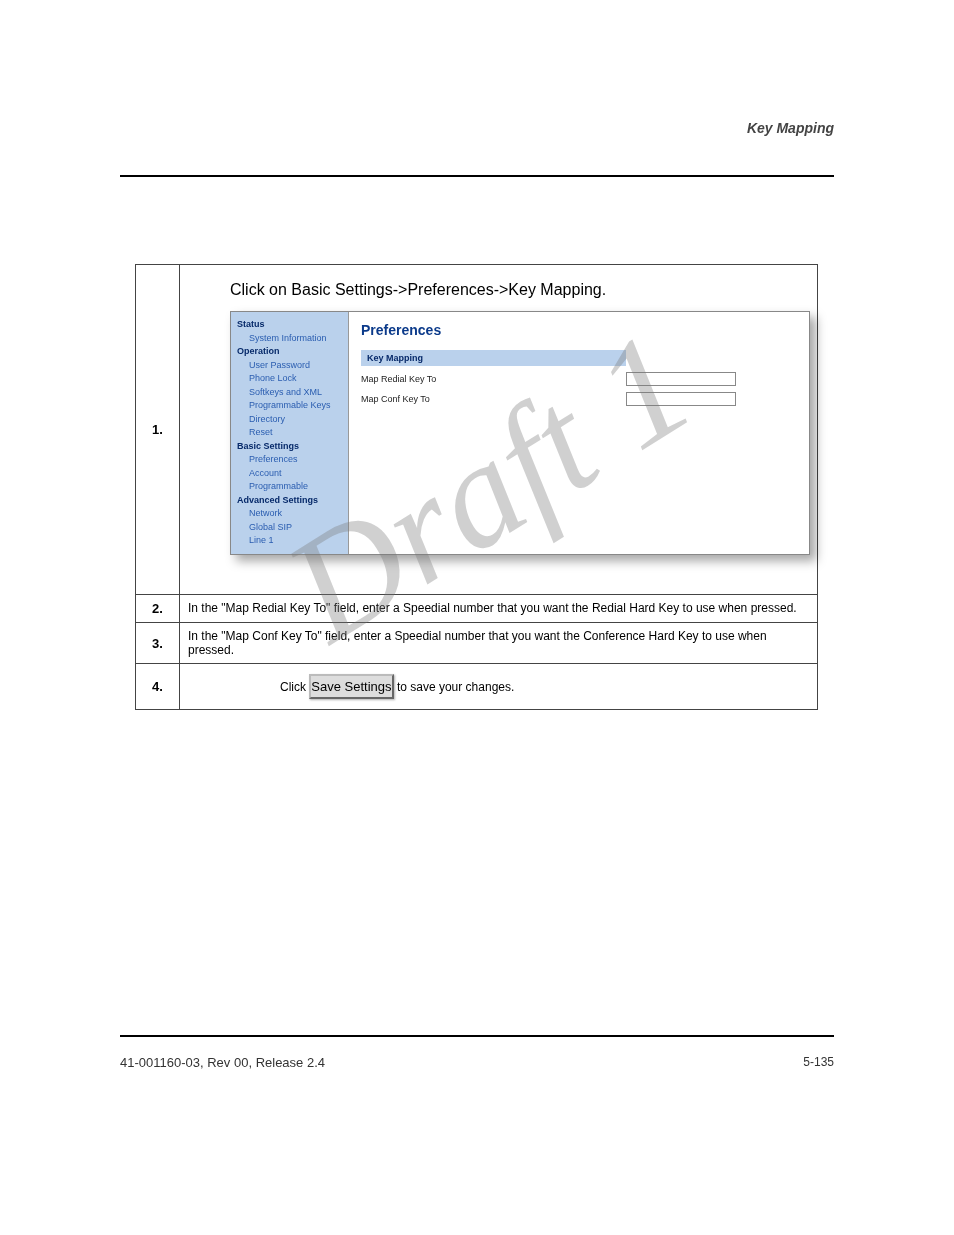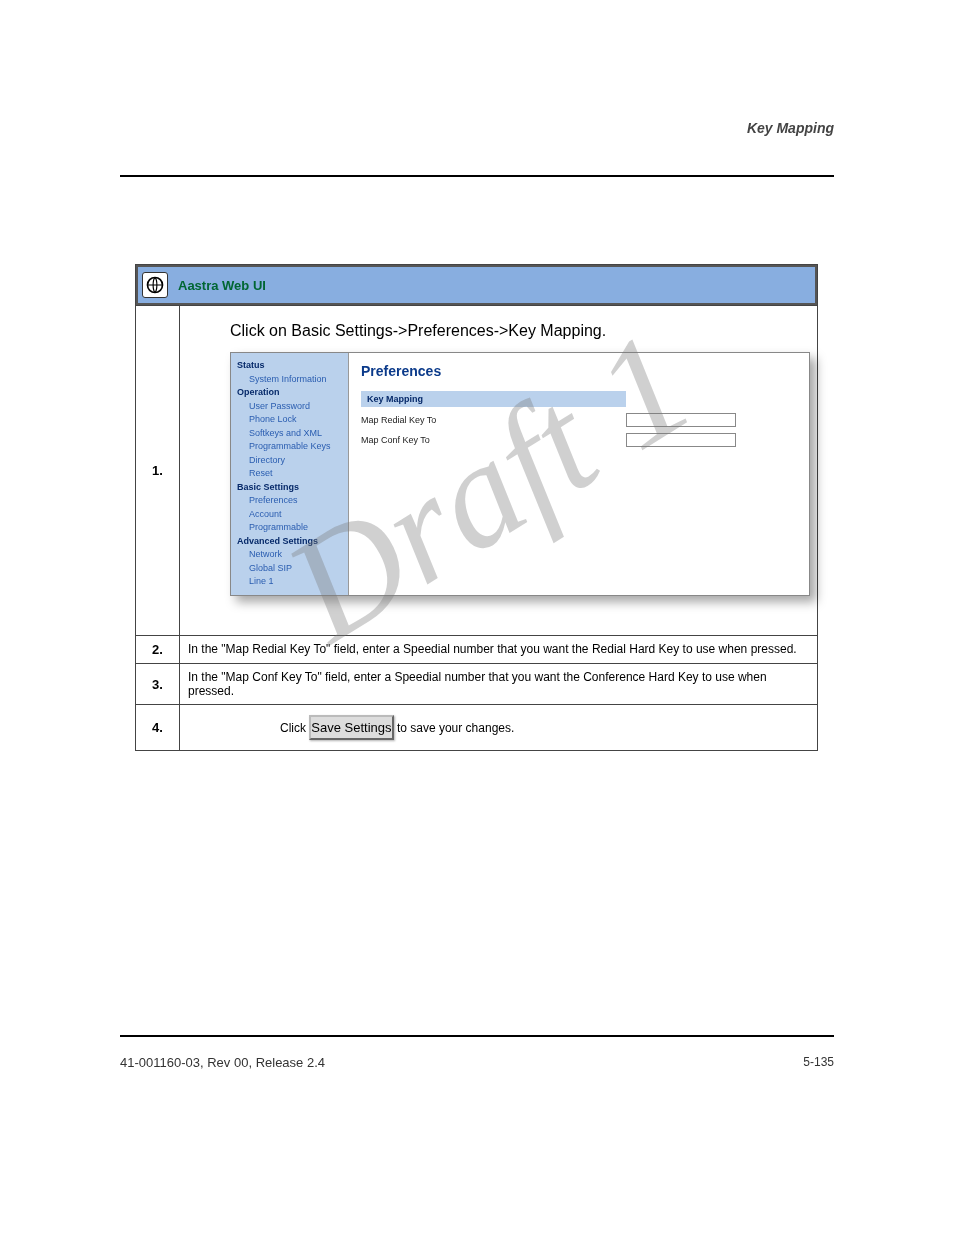--- a/index.html
+++ b/index.html
@@ -182,33 +182,20 @@
 
 <div class="page-header">Key Mapping</div>
 <div class="header-rule"></div>
 
 <table class="main-table">
   <colgroup>
       <col style="width:44px">
       <col>
     </colgroup>
   <tbody>
-      <tr class="header-bar-row">
-    <td colspan="2" style="padding:0">
-      <div class="header-bar">
-        <span class="logo">
-          <svg viewBox="0 0 24 24">
-                <circle cx="12" cy="12" r="9" fill="none" stroke="#000" stroke-width="2"></circle>
-                <path d="M3 12h18M12 3c3 3 3 15 0 18M12 3c-3 3-3 15 0 18" fill="none" stroke="#000" stroke-width="1.4"></path>
-              </svg>
-        </span>
-        <span style="margin-left:10px;font-weight:bold;font-size:13px;color:#063">Aastra Web UI</span>
-      </div>
-    </td>
-  </tr>
 
   <tr>
     <td class="col-label">1.</td>
     <td class="screenshot-cell">
       <div class="intro-inner" style="font-size:16px;margin-bottom:12px">Click on Basic Settings-&gt;Preferences-&gt;Key Mapping.</div>
       <div class="config-shot">
         <div class="sidebar">
           <div class="section">Status</div>
           <div class="item">System Information</div>
           <div class="section">Operation</div>

